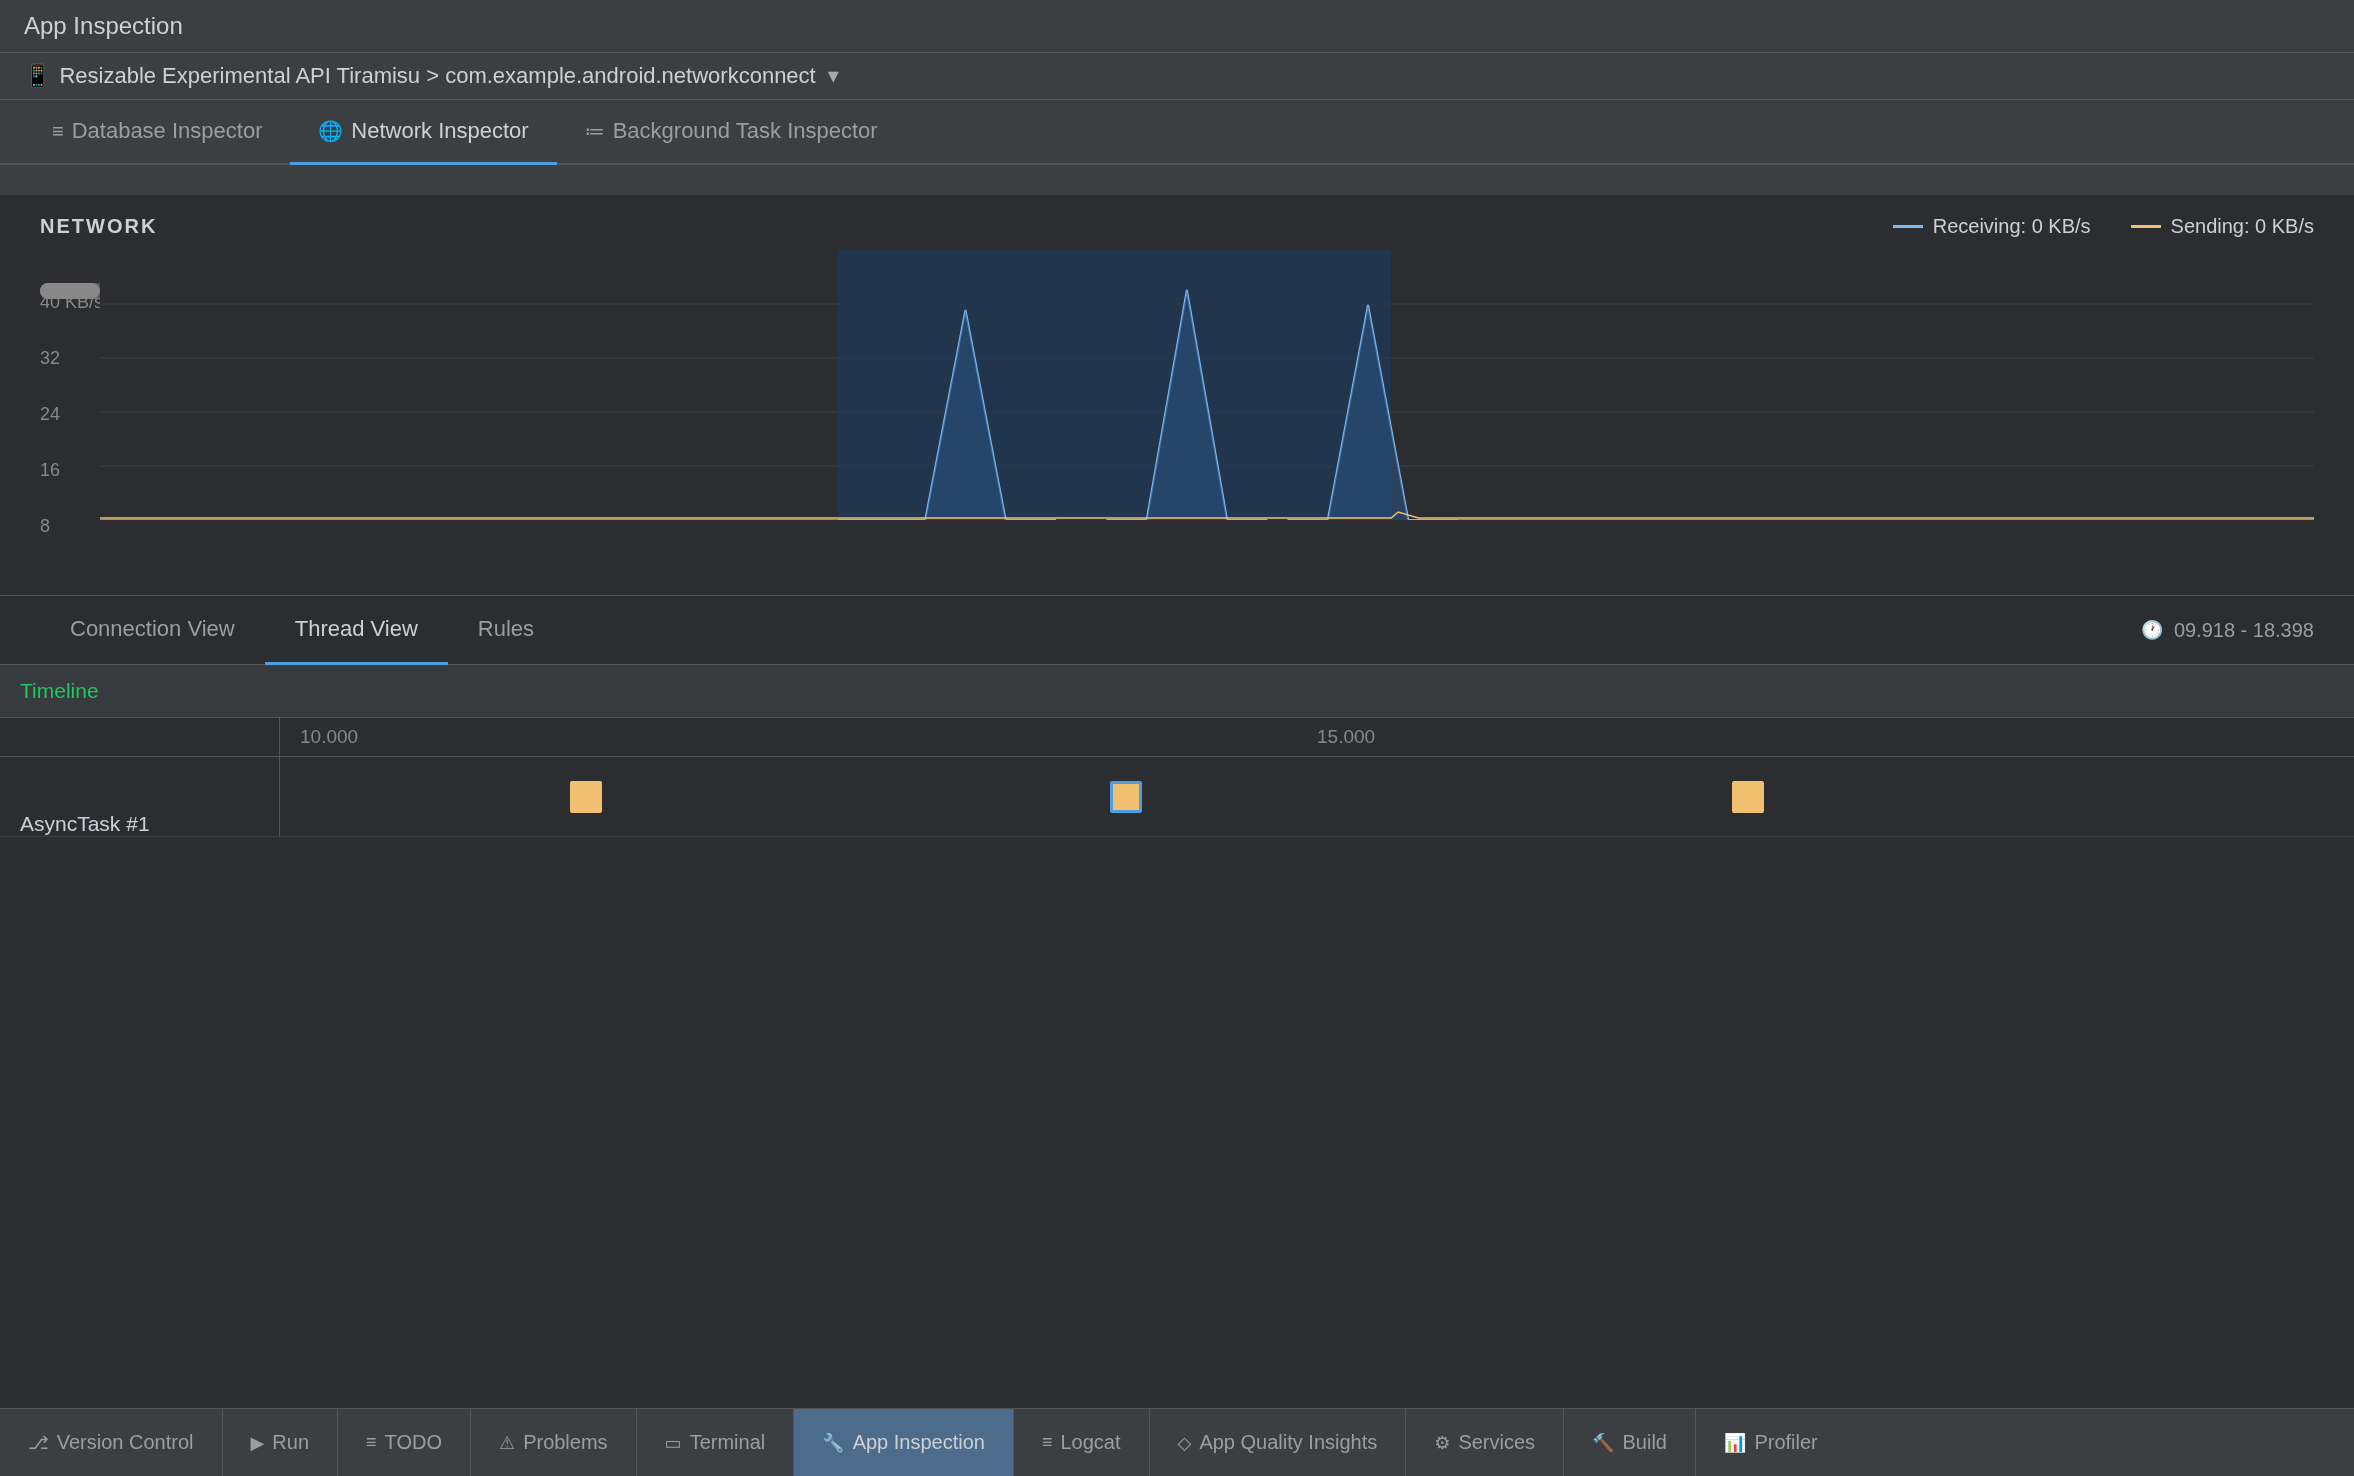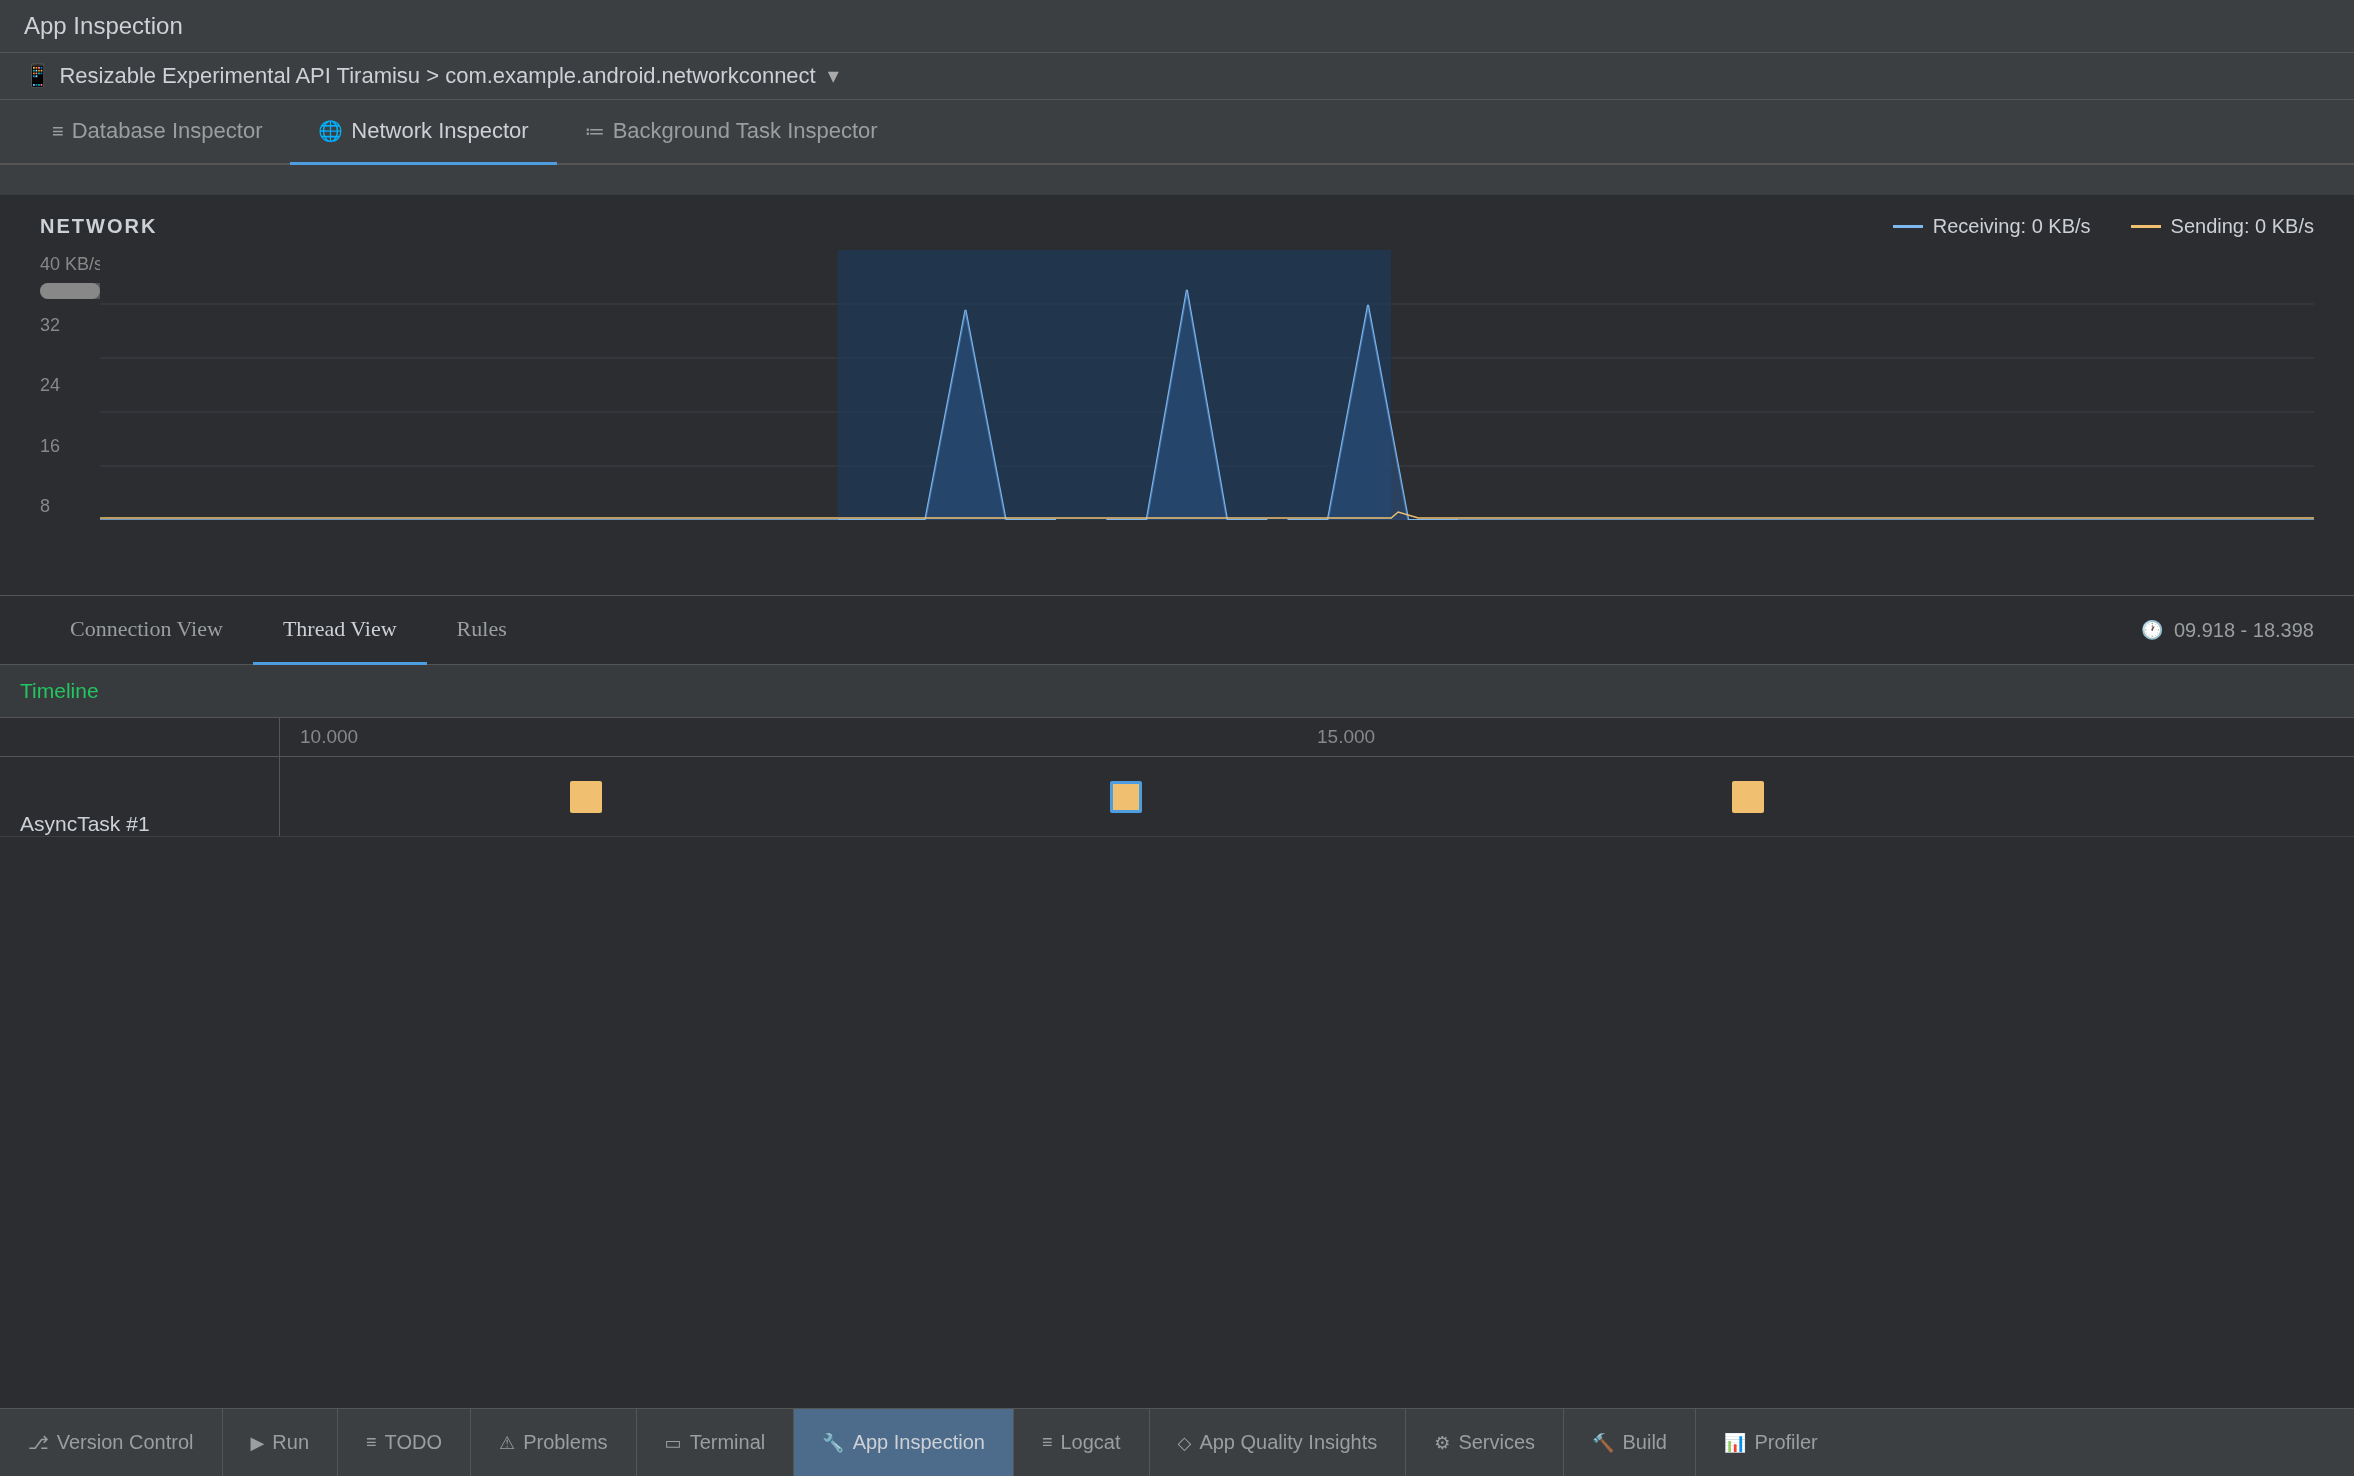--- a/index.html
+++ b/index.html
@@ -134,21 +134,21 @@
       position: absolute;
       left: 40px;
       top: 60px;
       display: flex;
       flex-direction: column;
       justify-content: space-between;
       height: 260px;
       font-size: 18px;
       color: #888;
     }
-    .chart-scale div { line-height: 1; }
+    .chart-scale div { line-height: 1; margin-top: 38px; }
 
     
     .chart-svg-wrapper {
       position: absolute;
       left: 100px;
       right: 40px;
       top: 55px;
       height: 270px;
     }
 
@@ -192,21 +192,20 @@
       align-items: center;
       justify-content: space-between;
       padding: 0 40px;
       border-bottom: 1px solid #555;
       background: #2b2d30;
       flex-shrink: 0;
     }
     .view-tabs {
       display: flex;
       align-items: center;
-      font-family: Liberation Serif, serif;
     }
     .view-tab {
       padding: 20px 30px;
       font-size: 22px;
       color: #9b9ea1;
       cursor: pointer;
       border-bottom: 3px solid transparent;
       margin-bottom: -1px;
     }
     .view-tab.active {

